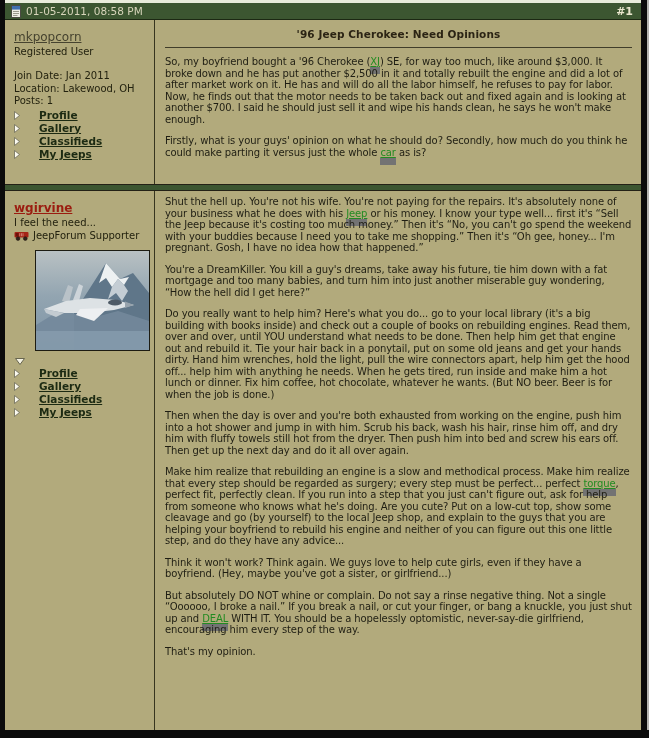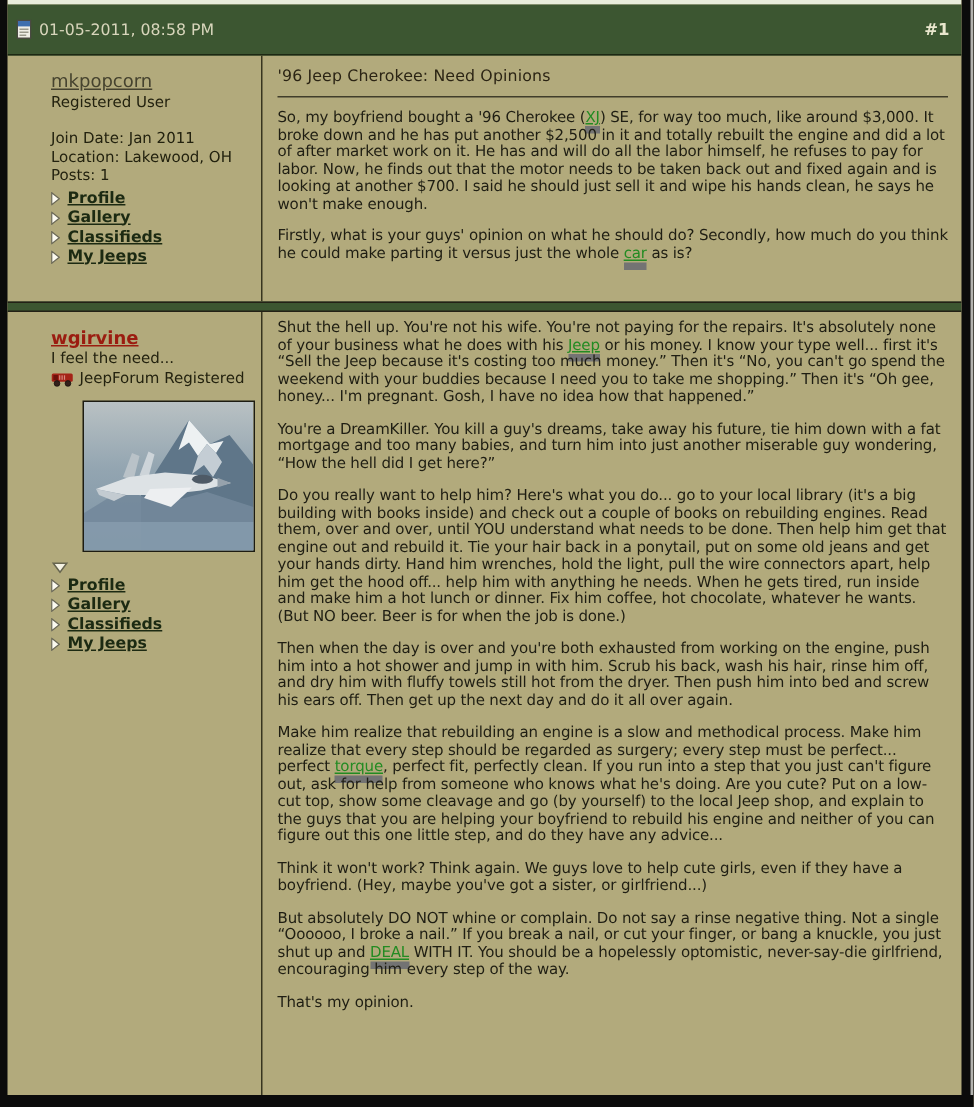--- a/index.html
+++ b/index.html
@@ -22,21 +22,21 @@
     width:636px; height:730px;
     background:#b2aa7c;
     display:flex; flex-direction:column;
     overflow:hidden;
   }
   .top-strip { height:3px; background:#e8ecdb; flex:none; }
 
   
   .date-bar {
     flex:none;
-    height:34px;
+    height:17px;
     background:#3c5631;
     border-bottom:1px solid #1c2813;
     display:flex; align-items:center;
     padding:0 8px 0 6px;
   }
   .doc-icon { display:inline-flex; margin-right:5px; }
   .date-text { color:#d8d5bb; font-size:10.5px; letter-spacing:0; }
   .post-number {
     margin-left:auto; color:#e9e6cd; font-weight:bold; font-size:11px;
     text-decoration:none; cursor:pointer;
@@ -49,62 +49,61 @@
     flex:none; height:7px; background:#3c5631;
     border-top:1px solid #23211ا6; border-top:1px solid #232116;
     border-bottom:1px solid #232116;
   }
 
   .user-col {
     flex:none; width:150px;
     border-right:1px solid #37351f;
     padding:6px 4px 0 9px;
     overflow:hidden;
-    margin-left:20px;
   }
   .post-col {
     flex:1;
     padding:5px 9px 0 10px;
     overflow:hidden;
   }
 
   
   .username { font-size:12px; text-decoration:underline; cursor:pointer; display:inline-block; }
   .username.u1 { color:#46432f; font-weight:normal; }
   .username.u2 { color:#9b1c10; font-weight:bold; }
   .user-title { font-size:10px; color:#23220f; margin-top:1px; }
   .supporter-line { display:flex; align-items:center; gap:4px; margin-top:2px; font-size:10px; color:#23220f; }
   .user-meta { margin-top:13px; font-size:10px; line-height:12.5px; color:#23220f; }
   .user-links { margin-top:1px; }
-  .ulink-row { display:flex; align-items:center; gap:5px; line-height:13px; }
+  .ulink-row { display:flex; align-items:center; gap:19px; line-height:13px; }
   .ulink {
     font-size:10.5px; font-weight:bold; color:#1c2a12;
     text-decoration:underline; cursor:pointer;
   }
   .avatar-box {
     width:115px; height:101px;
     border:1px solid #1d1c12;
     margin:9px 0 6px 21px;
     cursor:pointer;
     line-height:0;
   }
   .vehicle-line { display:flex; align-items:center; gap:4px; margin:2px 0 0 0; }
   .vehicle-link {
     font-size:12px; font-weight:bold; color:#261f13;
     text-decoration:underline; cursor:pointer; letter-spacing:0.2px;
   }
 
   
-  .post-title { font-size:10.5px; font-weight:normal; color:#2b2414; margin-top:3px; letter-spacing:0.1px; }
+  .post-title { font-size:10.5px; font-weight:bold; color:#2b2414; margin-top:3px; letter-spacing:0.1px;text-align:center; }
   .title-rule { border:none; border-top:1px solid #403d2a; margin:7px 0 8px 0; }
   .post-body { font-size:10px; line-height:11.5px; letter-spacing:-0.1px; color:#1f1e13; }
   .post-body p { margin:0 0 10px 0; }
   .adlink {
     color:#228b22; text-decoration:underline;
-    border-bottom:5px solid #737373;
+    border-bottom:7px solid #737373;
     cursor:pointer;
   }
 </style>
 </head>
 <body>
 
 <div class="page">
   <div class="inner">
     <div class="top-strip"></div>
 
@@ -177,21 +176,21 @@
         <div class="supporter-line">
           <svg width="15" height="11" viewBox="0 0 15 11">
             <rect x="0.5" y="2" width="14" height="5.5" rx="1" fill="#a52317"></rect>
             <rect x="1.6" y="3" width="3" height="3.4" fill="#6d110a"></rect>
             <rect x="5.4" y="3.2" width="0.8" height="3" fill="#d88a80"></rect>
             <rect x="7" y="3.2" width="0.8" height="3" fill="#d88a80"></rect>
             <rect x="8.6" y="3.2" width="0.8" height="3" fill="#d88a80"></rect>
             <circle cx="4" cy="8.6" r="1.9" fill="#33201a" stroke="#17100d" stroke-width="0.5"></circle>
             <circle cx="11.3" cy="8.6" r="1.9" fill="#33201a" stroke="#17100d" stroke-width="0.5"></circle>
           </svg>
-          <span>JeepForum Registered</span>
+          <span>JeepForum Supporter</span>
         </div>
         <div class="avatar-box">
           <svg width="113" height="99" viewBox="0 0 113 99">
             <defs>
               <linearGradient id="sky" x1="0" y1="0" x2="0" y2="1">
                 <stop offset="0" stop-color="#b9c1c3"></stop>
                 <stop offset="0.45" stop-color="#93a5b1"></stop>
                 <stop offset="1" stop-color="#7c93a5"></stop>
               </linearGradient>
             </defs>

